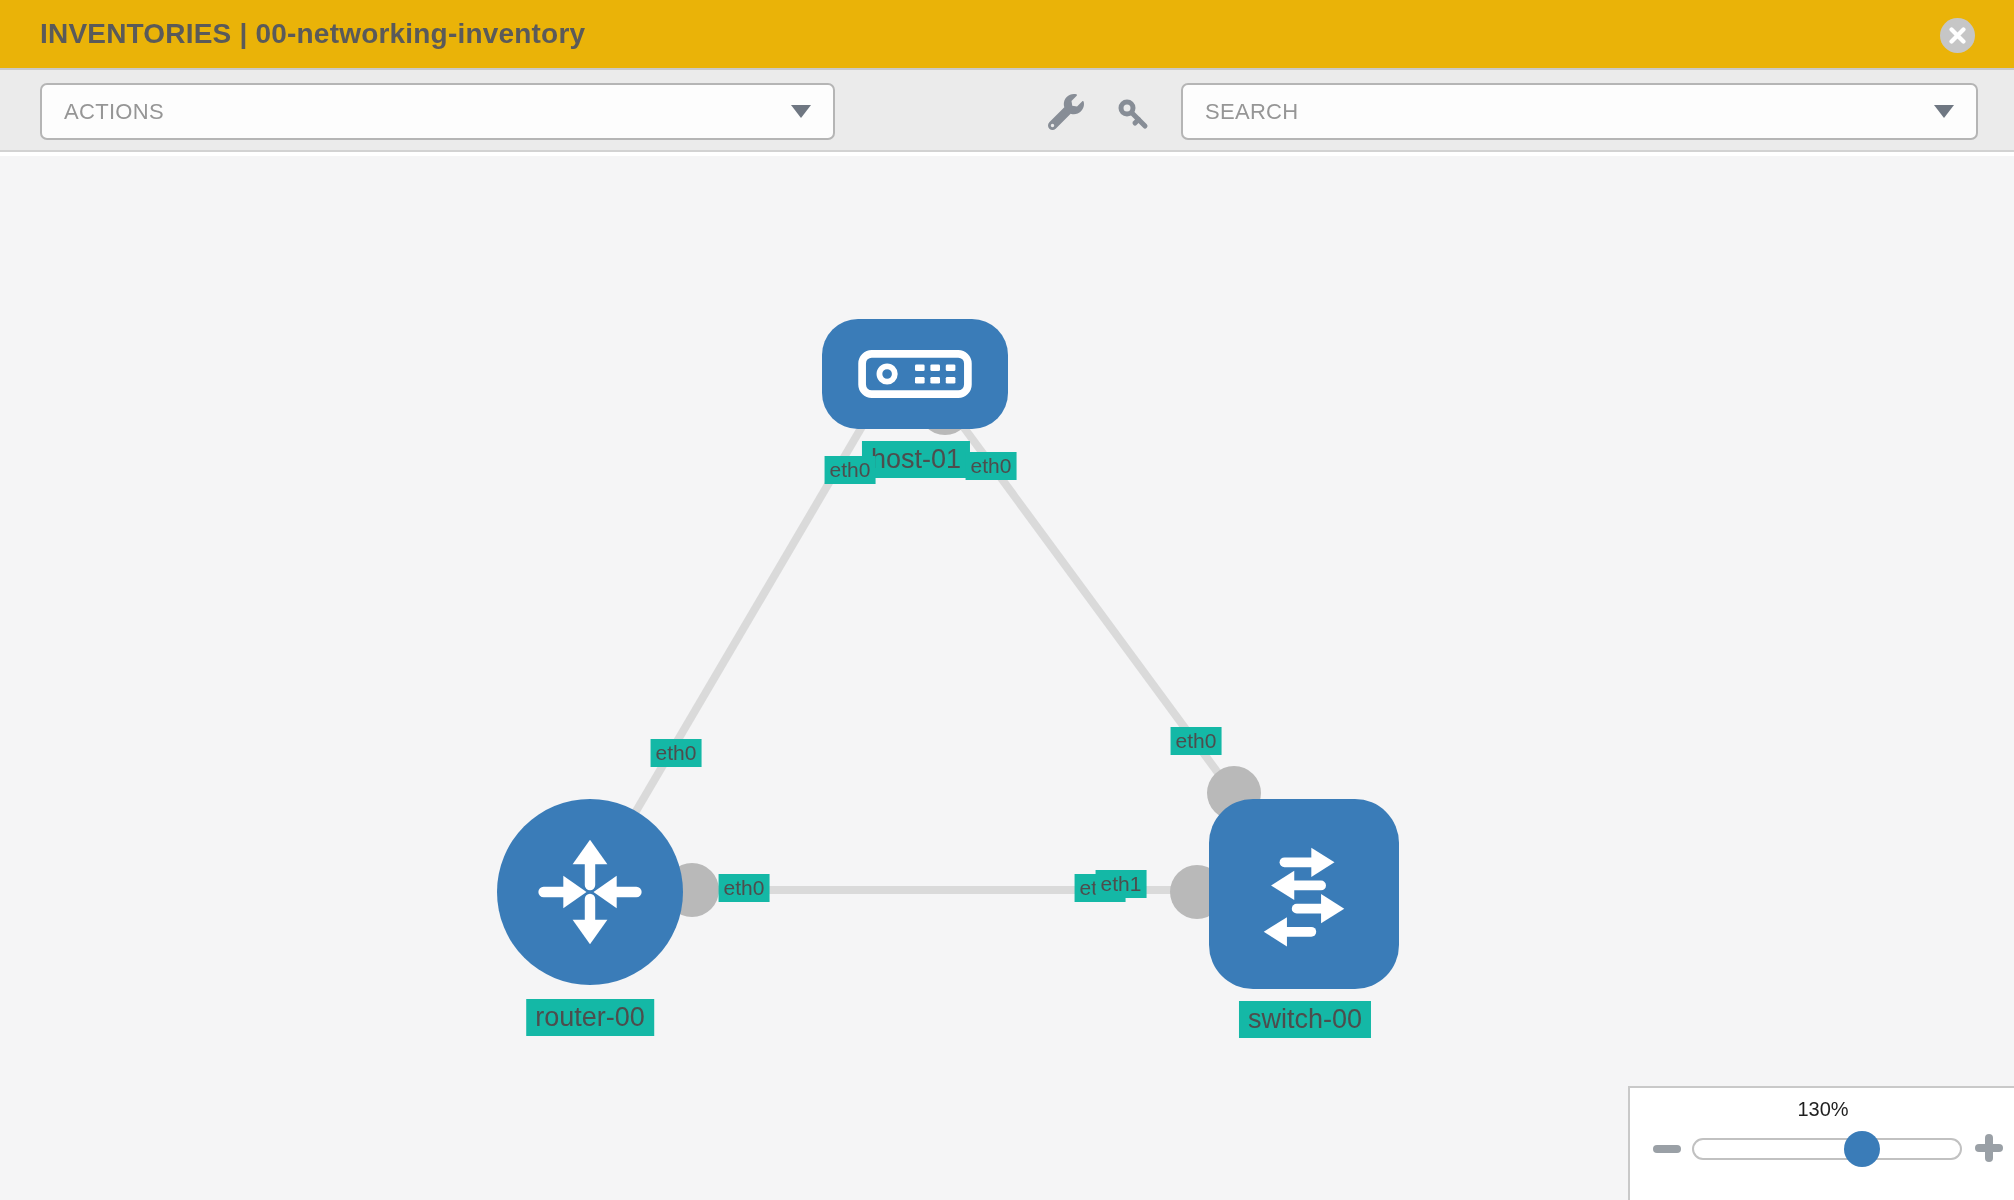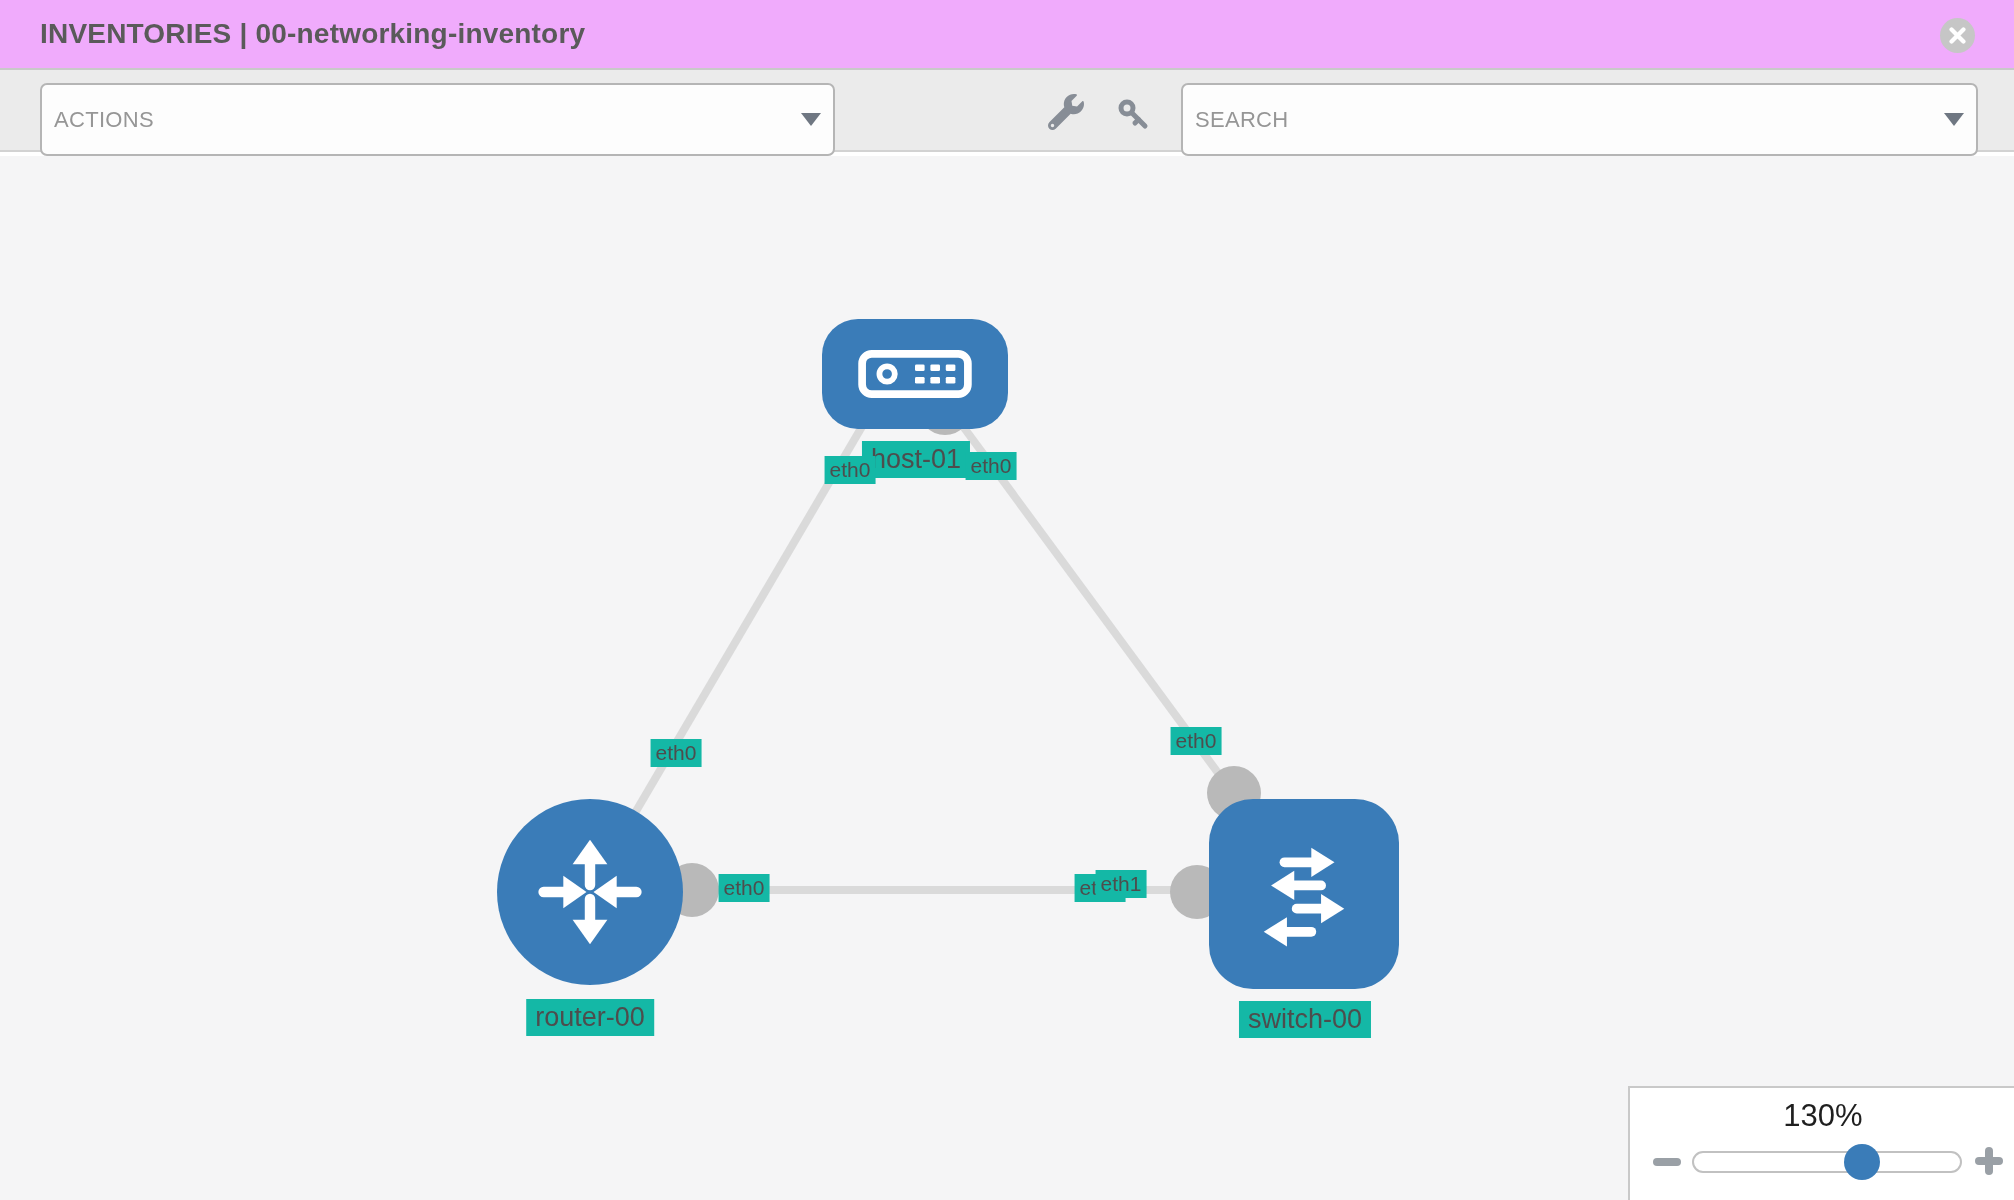--- a/index.html
+++ b/index.html
@@ -1,31 +1,31 @@
 <!DOCTYPE html>
 <html><head>
 <meta charset="utf-8">
 <style>
   * { margin:0; padding:0; box-sizing:border-box; }
   html,body { width:2014px; height:1200px; }
   body { font-family:"Liberation Sans", sans-serif; background:#ffffff; }
   .app { position:relative; width:2014px; height:1200px; overflow:hidden; background:#ffffff; }
 
   
-  .header { position:relative; height:70px; background:#f0abfc; border-bottom:2px solid #c9c9c9; }
+  .header { position:relative; height:70px; background:#eab308; border-bottom:2px solid #c9c9c9; }
   .page-title { position:absolute; left:40px; top:50%; transform:translateY(-50%);
     font-size:28px; font-weight:bold; color:#5a5a5a; letter-spacing:0.2px; }
   .close-btn { position:absolute; right:39px; top:18px; width:35px; height:35px; border-radius:50%;
     background:#c6c6c6; display:flex; align-items:center; justify-content:center; cursor:pointer; }
   .close-btn svg { display:block; }
 
   
   .toolbar { position:relative; height:82px; background:#ebebeb; border-bottom:2px solid #d2d2d2; }
-  .dropdown { position:absolute; top:13px; height:73px; background:#fdfdfd; border:2px solid #b5b5b5;
-    border-radius:7px; display:flex; align-items:center; padding:0 12px; cursor:pointer; }
+  .dropdown { position:absolute; top:13px; height:57px; background:#fdfdfd; border:2px solid #b5b5b5;
+    border-radius:7px; display:flex; align-items:center; padding:0 22px; cursor:pointer; }
   .dropdown .dd-label { font-size:22px; color:#969696; letter-spacing:0.3px; flex:1; }
   .caret { width:0; height:0; border-left:10px solid transparent; border-right:10px solid transparent;
     border-top:13px solid #6f7782; margin-left:12px; }
   .dd-actions { left:40px; width:795px; }
   .dd-search  { left:1181px; width:797px;gap:27px; }
   .tool-icon { position:absolute; top:24px; width:36px; height:36px; color:#878d96; cursor:pointer; }
   .tool-icon svg { width:100%; height:100%; display:block; }
   .icon-wrench { left:1048px; }
   .icon-key { left:1116px; top:27px; }
 
@@ -49,21 +49,21 @@
   .if-a-router { left:676px;  top:583px; }
   .if-b-host   { left:991px;  top:296px; }
   .if-b-switch { left:1196px; top:571px; }
   .if-c-router { left:744px;  top:718px; }
   .if-c-sw-under { left:1100px; top:718px; z-index:4; }
   .if-c-sw-over  { left:1121px; top:714px; z-index:5; }
 
   
   .zoom-panel { position:absolute; left:1628px; top:930px; width:390px; height:118px; z-index:6;
     background:#ffffff; border:2px solid #c9c9c9; }
-  .zoom-value { text-align:center; width:300px; margin:10px auto 0; font-size:31px; color:#1f1f1f; }
+  .zoom-value { text-align:center; width:300px; margin:10px auto 0; font-size:20px; color:#1f1f1f; }
   .zoom-row { position:relative; height:60px; }
   .zoom-minus { position:absolute; left:23px; top:24px; width:28px; height:8px; border-radius:4px;
     background:#9aa0a6; cursor:pointer; }
   .zoom-plus { position:absolute; left:345px; top:13px; width:28px; height:28px; cursor:pointer; }
   .zoom-plus:before, .zoom-plus:after { content:""; position:absolute; background:#9aa0a6; border-radius:4px; }
   .zoom-plus:before { left:0; top:10px; width:28px; height:8px; }
   .zoom-plus:after { left:10px; top:0; width:8px; height:28px; }
   .zoom-track { position:absolute; left:62px; top:17px; width:270px; height:22px; border:2px solid #c1c1c1;
     border-radius:12px; background:#ffffff; cursor:pointer; }
   .zoom-thumb { position:absolute; left:63.3%; top:50%; transform:translate(-50%,-50%);

